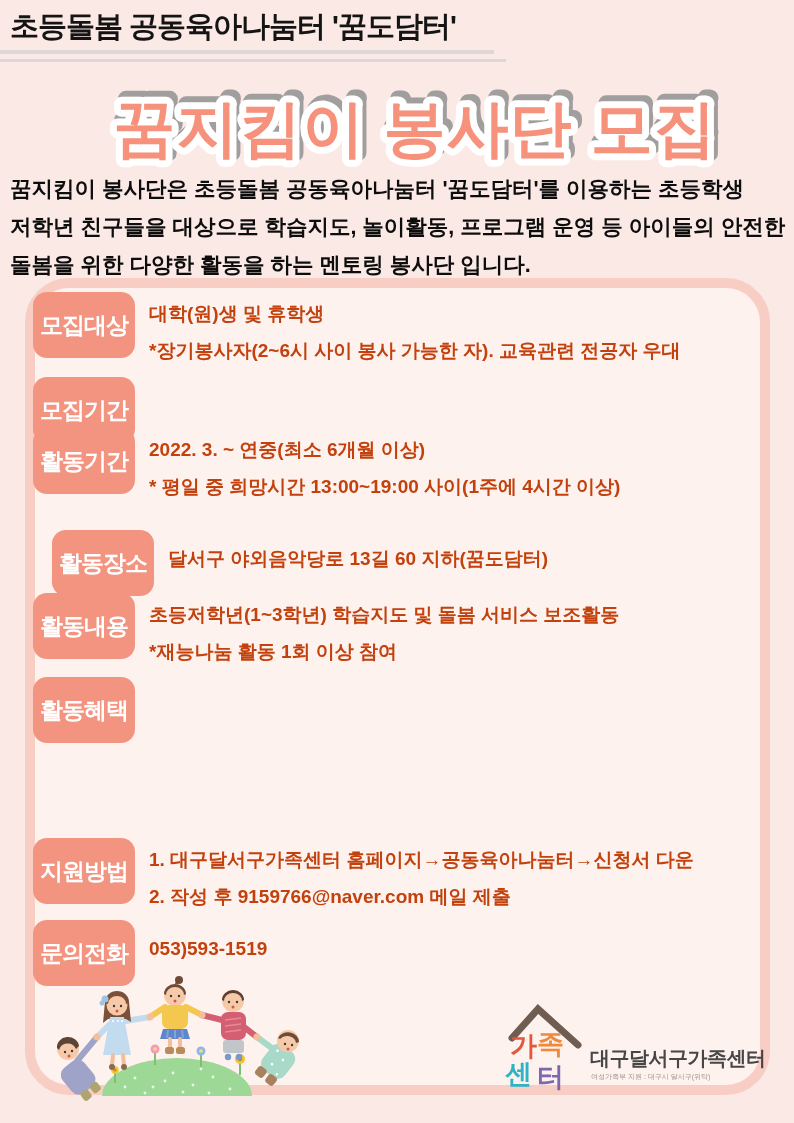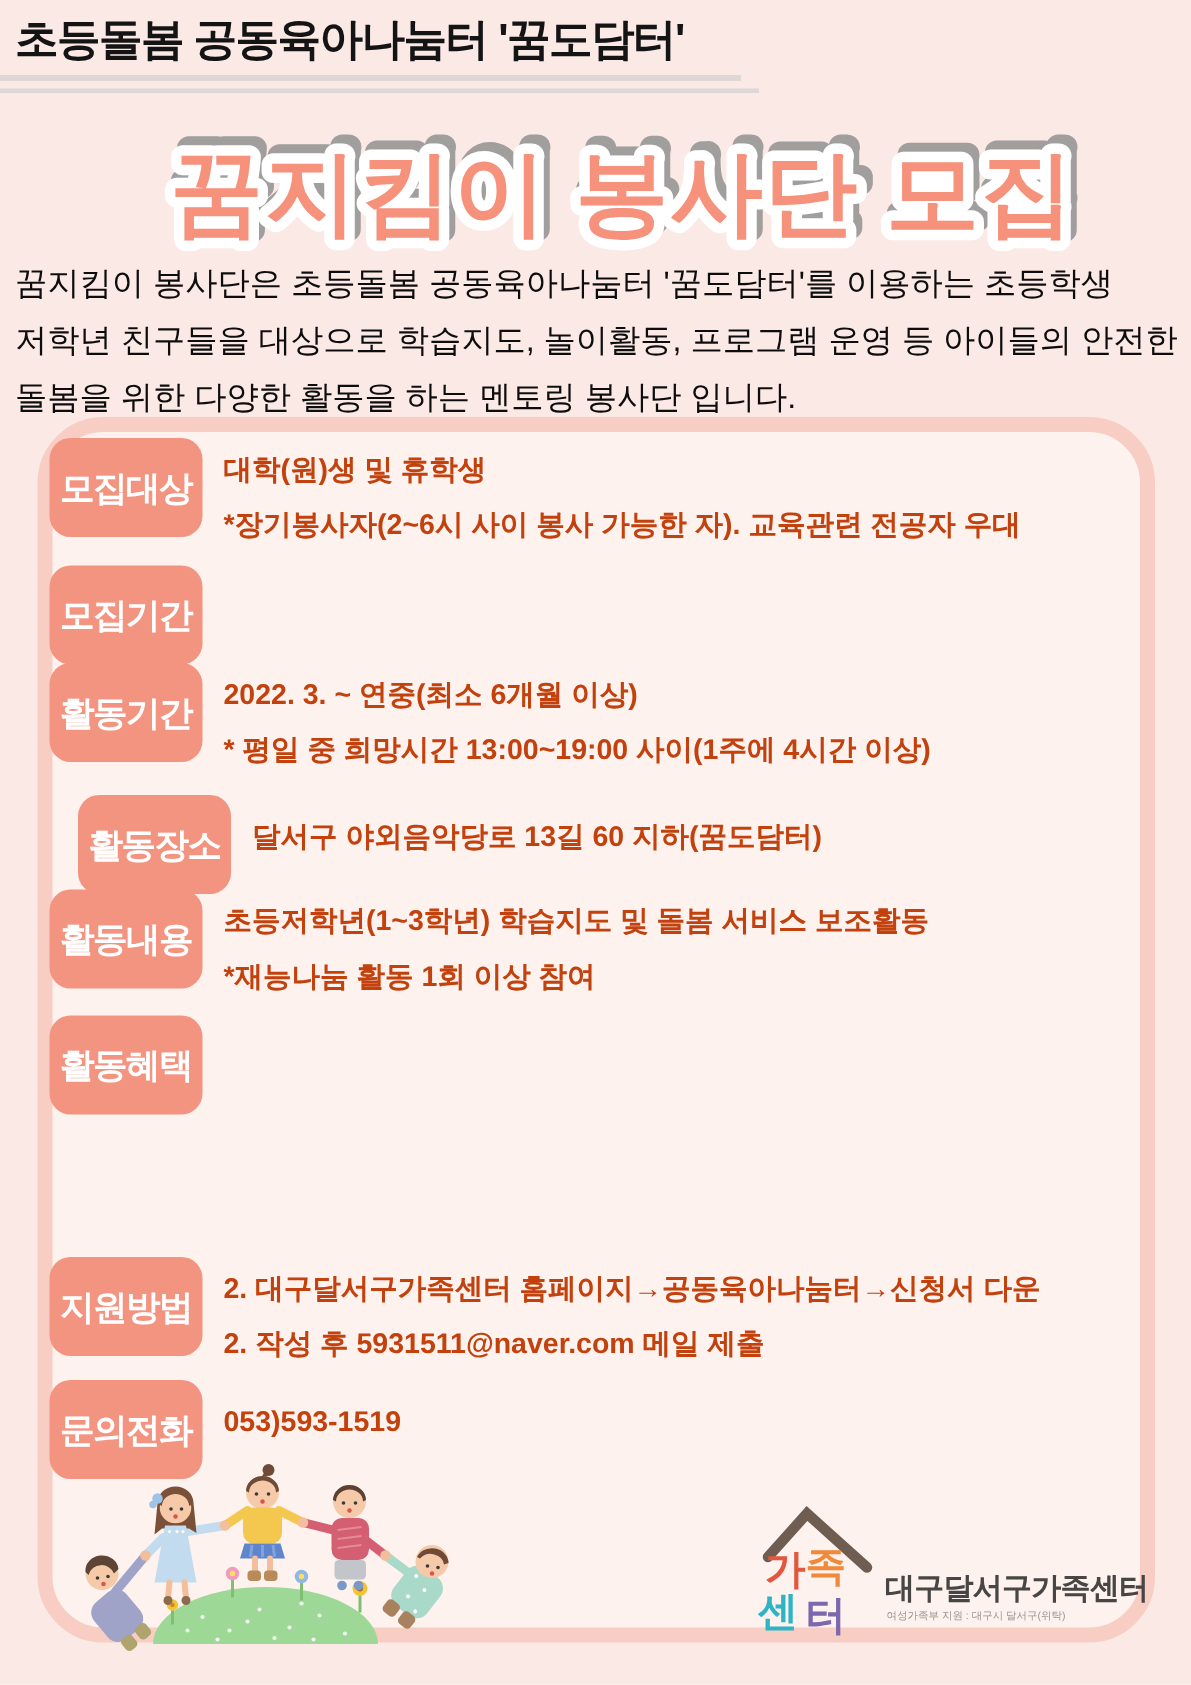--- a/index.html
+++ b/index.html
@@ -26,21 +26,21 @@
   .title-svg text {
     font-family: "Liberation Sans", "DejaVu Sans", sans-serif;
     font-weight: 800; font-size: 62px; letter-spacing: 1px;
   }
   .title-shadow { fill: #A19E9E; stroke: #A19E9E; stroke-width: 14px; stroke-linejoin: round; paint-order: stroke fill; }
   .title-main { fill: #F6917C; stroke: #FFFFFF; stroke-width: 14px; stroke-linejoin: round; paint-order: stroke fill; }
 
   
   .intro {
     position: absolute; left: 10px; top: 170px; width: 780px;
-    font-size: 21.5px; font-weight: 400; line-height: 38px;
+    font-size: 21.5px; font-weight: 700; line-height: 38px;
     color: #0d0d0d; word-break: keep-all;
   }
 
   
   .panel {
     position: absolute; left: 25px; top: 278px; width: 745px; height: 817px;
     background: #FEF2EF; border: 10px solid #F8CDC4; border-radius: 44px;
   }
 
   
@@ -52,21 +52,21 @@
     display: flex; align-items: center; justify-content: center;
   }
   .content { font-size: 19px; font-weight: 700; line-height: 37px; color: #c2410c; }
   .content .line { white-space: nowrap; }
   .section.multi .content { padding-top: 3px; }
   .section.single .content { padding-top: 10px; }
   .section.benefits .content { padding-top: 10px; }
 
   .sec-1 { top: 292px; }
   .sec-2 { top: 377px; }
-  .sec-3 { top: 442px; }
+  .sec-3 { top: 428px; }
   .sec-4 { top: 530px; margin-left: 19px; }
   .sec-5 { top: 593px; }
   .sec-6 { top: 677px; }
   .sec-7 { top: 838px; }
   .sec-8 { top: 920px; }
 
   
   .kids-svg { position: absolute; left: 25px; top: 975px; }
   .logo-svg { position: absolute; left: 493px; top: 1003px; }
   .logo-svg text { font-family: "Liberation Sans", "DejaVu Sans", sans-serif; }
@@ -125,22 +125,22 @@
   </div>
 </div>
 
 <div class="section sec-6 benefits">
   <div class="badge">활동혜택</div>
 </div>
 
 <div class="section sec-7 multi">
   <div class="badge">지원방법</div>
   <div class="content">
-    <div class="line">2. 대구달서구가족센터 홈페이지→공동육아나눔터→신청서 다운</div>
-    <div class="line">2. 작성 후 5931511@naver.com 메일 제출</div>
+    <div class="line">1. 대구달서구가족센터 홈페이지→공동육아나눔터→신청서 다운</div>
+    <div class="line">2. 작성 후 9159766@naver.com 메일 제출</div>
   </div>
 </div>
 
 <div class="section sec-8 single">
   <div class="badge">문의전화</div>
   <div class="content">
     <div class="line">053)593-1519</div>
   </div>
 </div>
 

